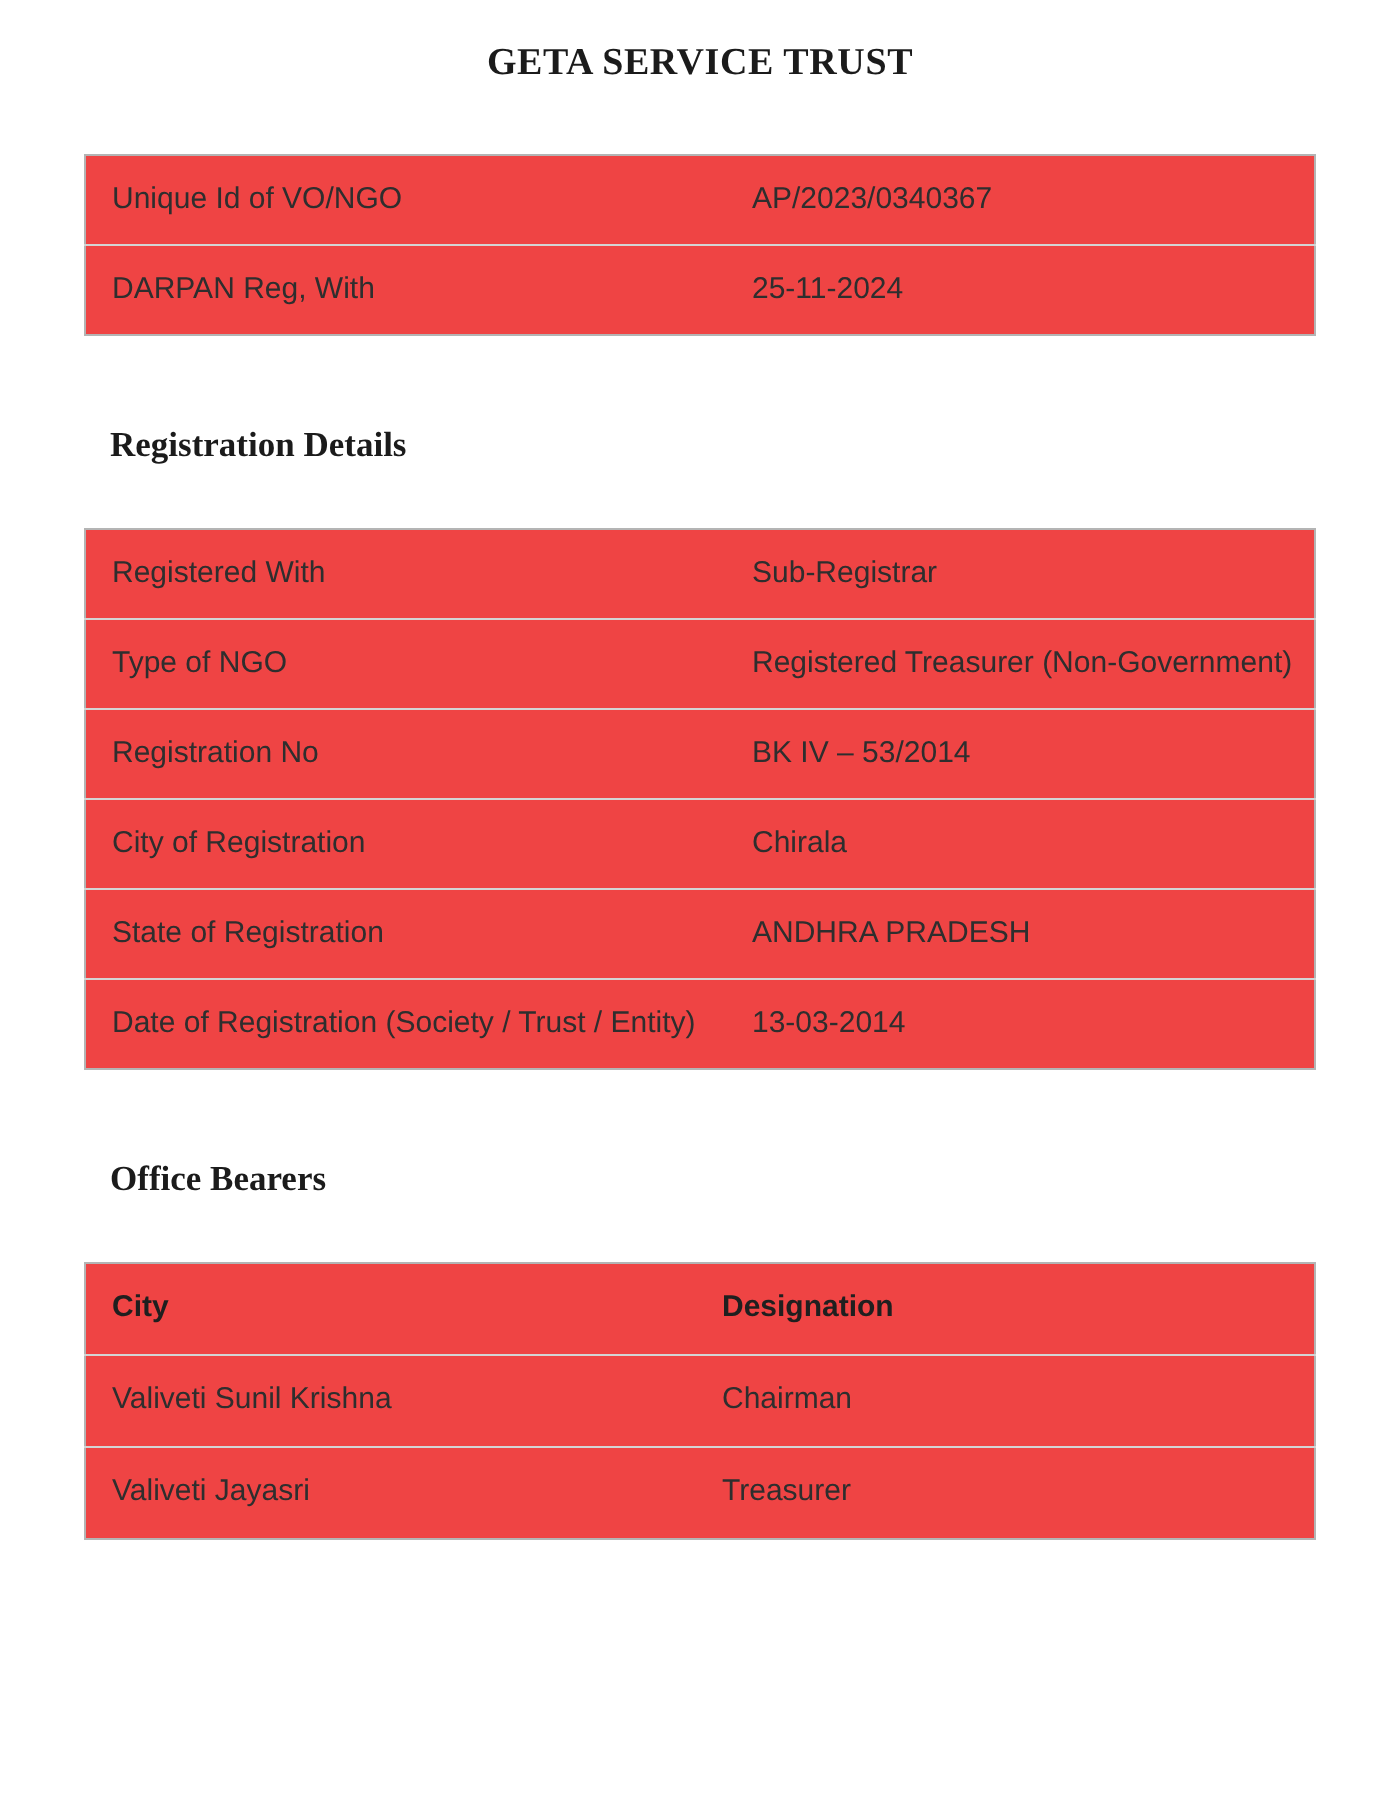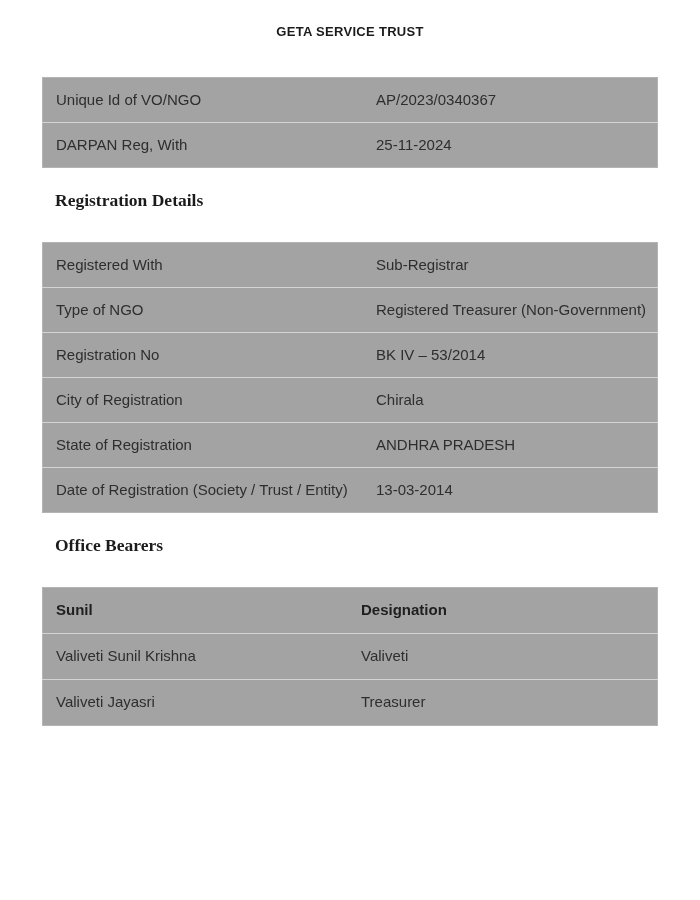--- a/index.html
+++ b/index.html
@@ -13,44 +13,44 @@
     font-family: "Liberation Sans", sans-serif;
     color: #2e2e2e;
     overflow: hidden;
   }
   .doc {
     width: 700px;
     height: 900px;
     background: #ffffff;
   }
   .title {
-    font-family: Liberation Sans, sans-serif;
+    font-family: Liberation Serif, serif;
     font-weight: 700;
-    font-size: 13px;
+    font-size: 19px;
     line-height: 25px;
     letter-spacing: 0.3px;
     text-align: center;
     color: #1b1b1b;
     margin: 19px 0 0 0;
   }
   .section-heading {
     font-family: "Liberation Serif", serif;
     font-weight: 700;
     font-size: 17.5px;
     line-height: 24px;
     color: #1b1b1b;
-    margin: 20px 0 30px 55px;
+    margin: 42px 0 30px 55px;
   }
   table {
     border-collapse: collapse;
     table-layout: fixed;
     width: 616px;
     margin: 0 0 0 42px;
     border: 1px solid #b4b4b4;
-    background: #a3a3a3;
+    background: #ef4444;
   }
   #summary-table { margin-top: 33px; }
   td, th {
     font-size: 15px;
     line-height: 21px;
     vertical-align: top;
     text-align: left;
     color: #2e2e2e;
     word-wrap: break-word;
   }
@@ -124,28 +124,28 @@
         <td class="value">13-03-2014</td>
       </tr>
     </tbody>
   </table>
 
   <h2 class="section-heading">Office Bearers</h2>
 
   <table class="ob" id="office-bearers-table">
     <thead>
       <tr>
-        <th class="name-col">Sunil</th>
+        <th class="name-col">City</th>
         <th class="desig-col">Designation</th>
       </tr>
     </thead>
     <tbody>
       <tr>
         <td class="name-cell">Valiveti Sunil Krishna</td>
-        <td class="desig-cell">Valiveti</td>
+        <td class="desig-cell">Chairman</td>
       </tr>
       <tr>
         <td class="name-cell">Valiveti Jayasri</td>
         <td class="desig-cell">Treasurer</td>
       </tr>
     </tbody>
   </table>
 
 </div>
 

